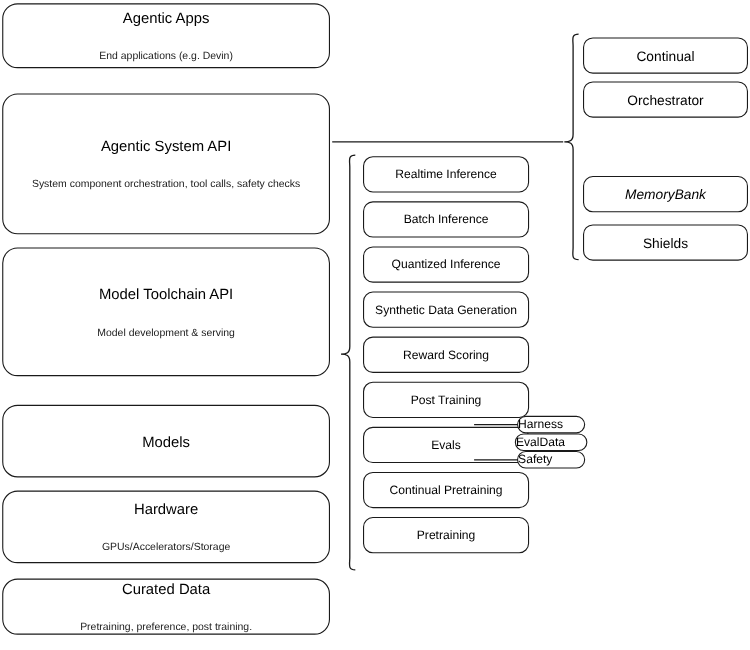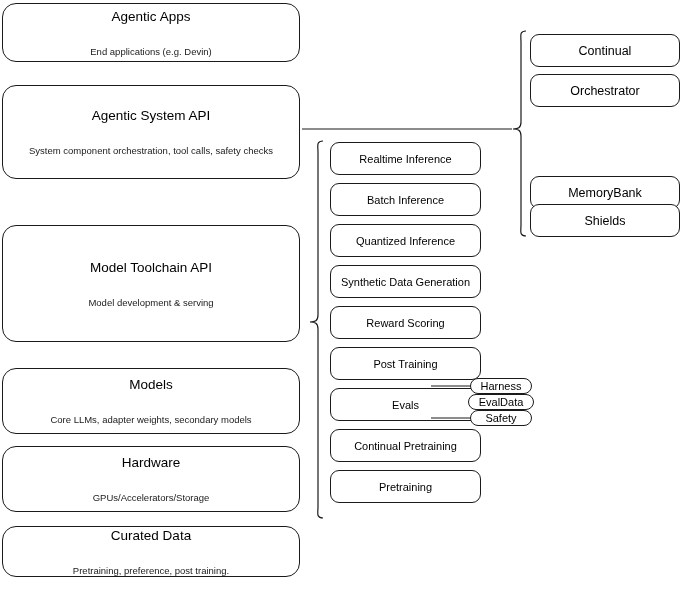--- a/index.html
+++ b/index.html
@@ -71,21 +71,20 @@
   
   .pill {
     position: absolute;
     box-sizing: border-box;
     border: 1.2px solid #1a1a1a;
     background: #ffffff;
     border-radius: 999px;
     height: 16px;
     display: flex;
     align-items: center;
-    justify-content: center;
     font-size: 11px;
     line-height: 12px;
     z-index: 5;
   }
 
   
   #wires {
     position: absolute;
     left: 0;
     top: 0;
@@ -127,33 +126,32 @@
 
     <line x1="431" y1="386" x2="478" y2="386"></line>
     <line x1="431" y1="418" x2="478" y2="418"></line>
   </svg>
 
   <div class="box layer" style="top:3px; height:59px;">
     <div class="title">Agentic Apps</div>
     <div class="subtitle">End applications (e.g. Devin)</div>
   </div>
 
-  <div class="box layer" style="top:85px; height:94px;">
+  <div class="box layer" style="top:85px; height:128px;">
     <div class="title">Agentic System API</div>
     <div class="subtitle">System component orchestration, tool calls, safety checks</div>
   </div>
 
   <div class="box layer" style="top:225px; height:117px;">
     <div class="title">Model Toolchain API</div>
     <div class="subtitle">Model development &amp; serving</div>
   </div>
 
   <div class="box layer" style="top:368px; height:66px;">
     <div class="title">Models</div>
-    <div class="subtitle">Core LLMs, adapter weights, secondary models</div>
   </div>
 
   <div class="box layer" style="top:446px; height:66px;">
     <div class="title">Hardware</div>
     <div class="subtitle">GPUs/Accelerators/Storage</div>
   </div>
 
   <div class="box layer" style="top:526px; height:51px;">
     <div class="title">Curated Data</div>
     <div class="subtitle">Pretraining, preference, post training.</div>
@@ -196,20 +194,20 @@
   <div class="pill" style="left:470px; top:410px; width:62px;">
     <span>Safety</span>
   </div>
 
   <div class="box comp" style="top:34px;">
     <span>Continual</span>
   </div>
   <div class="box comp" style="top:74px;">
     <span>Orchestrator</span>
   </div>
-  <div class="box comp" style="top:176px;">
+  <div class="box comp" style="top:160px;font-style:italic;">
     <span>MemoryBank</span>
   </div>
   <div class="box comp" style="top:204px;">
     <span>Shields</span>
   </div>
 
 </div>
 
 </body></html>

